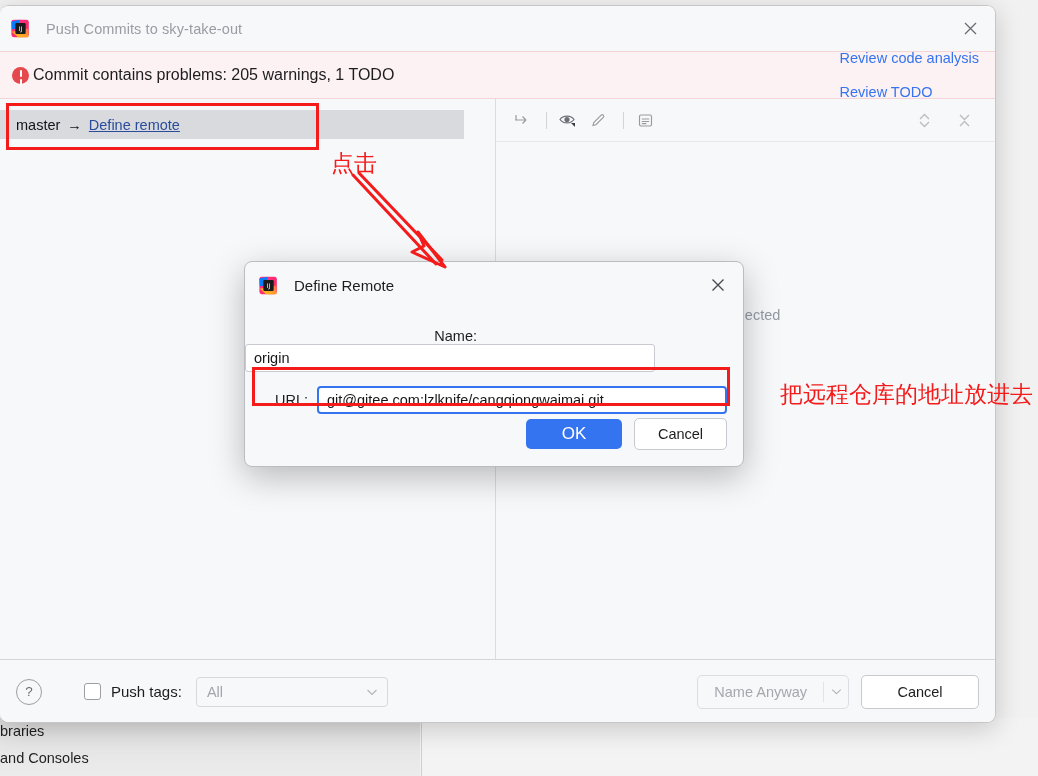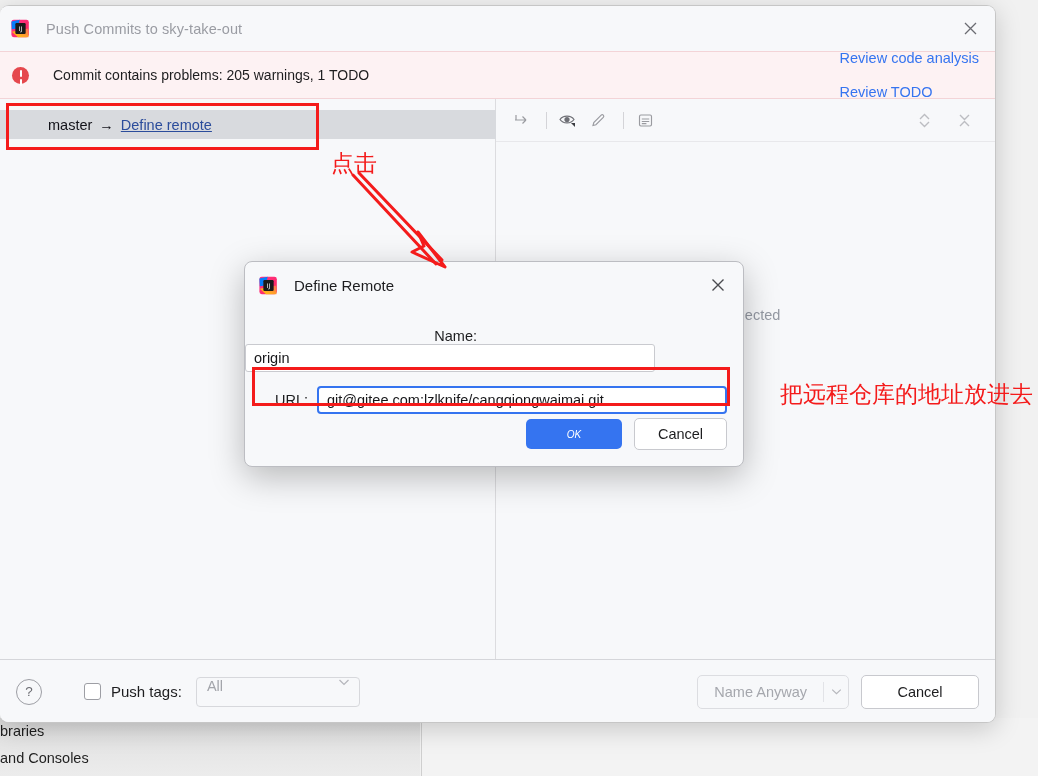--- a/index.html
+++ b/index.html
@@ -101,22 +101,22 @@
   #warn-icon::after {
     content: "";
     position: absolute;
     left: 7.5px; top: 3px;
     width: 2px; height: 7px;
     background: #fff;
     border-radius: 1px;
     box-shadow: 0 9px 0 0 #fff;
   }
   #warn-text {
-    margin-left: 24px;
-    font-size: 14px;
+    margin-left: 4px;
+    font-size: 16px;
     color: #1d1d1f;
   }
   #warn-links {
     margin-left: auto;
     margin-right: 16px;
     display: flex;
     gap: 18px;
     flex-direction: column;
   }
   .warn-link {
@@ -140,21 +140,20 @@
     box-sizing: border-box;
   }
   #branch-row {
     position: absolute;
     left: 0; top: 11px;
     width: 464px; height: 29px;
     background: #d8dade;
     display: flex;
     align-items: center;
     cursor: default;
-    padding-left: 32px;
   }
   #branch-label {
     margin-left: 16px;
     font-size: 14.5px;
     color: #13131a;
   }
   #branch-arrow {
     margin: 0 7px;
     font-size: 14.5px;
     color: #13131a;
@@ -241,25 +240,26 @@
     cursor: default;
     flex: none;
   }
   #push-tags-label {
     margin-left: 10px;
     font-size: 15px;
     color: #1d1d1f;
   }
   #push-tags-select {
     margin-left: 14px;
-    width: 164px; height: 30px;
+    width: 192px; height: 30px;
     border: 1px solid #d7d8dc;
     border-radius: 4px;
     background: #f7f8fa;
     display: flex;
+    align-items: center;
     cursor: default;
     box-sizing: border-box;
   }
   #push-tags-value {
     margin-left: 10px;
     font-size: 14.5px;
     color: #a3a5ab;
   }
   #push-tags-chevron {
     margin-left: auto; margin-right: 9px;
@@ -388,24 +388,23 @@
     right: 16px; bottom: 16px;
     display: flex;
     align-items: center;
     gap: 12px;
   }
   #dr-ok {
     width: 96px; height: 30px;
     background: #3574f0;
     border-radius: 5px;
     color: #fff;
-    font-size: 10px;
-    display: flex; align-items: center; justify-content: center;
-    cursor: default;
-    font-style: italic;
+    font-size: 17px;
+    display: flex; align-items: center; justify-content: center;
+    cursor: default;
   }
   #dr-cancel {
     width: 91px; height: 30px;
     background: #fff;
     border: 1px solid #c8c9ce;
     border-radius: 5px;
     color: #1d1d1f;
     font-size: 14.5px;
     display: flex; align-items: center; justify-content: center;
     cursor: default;

